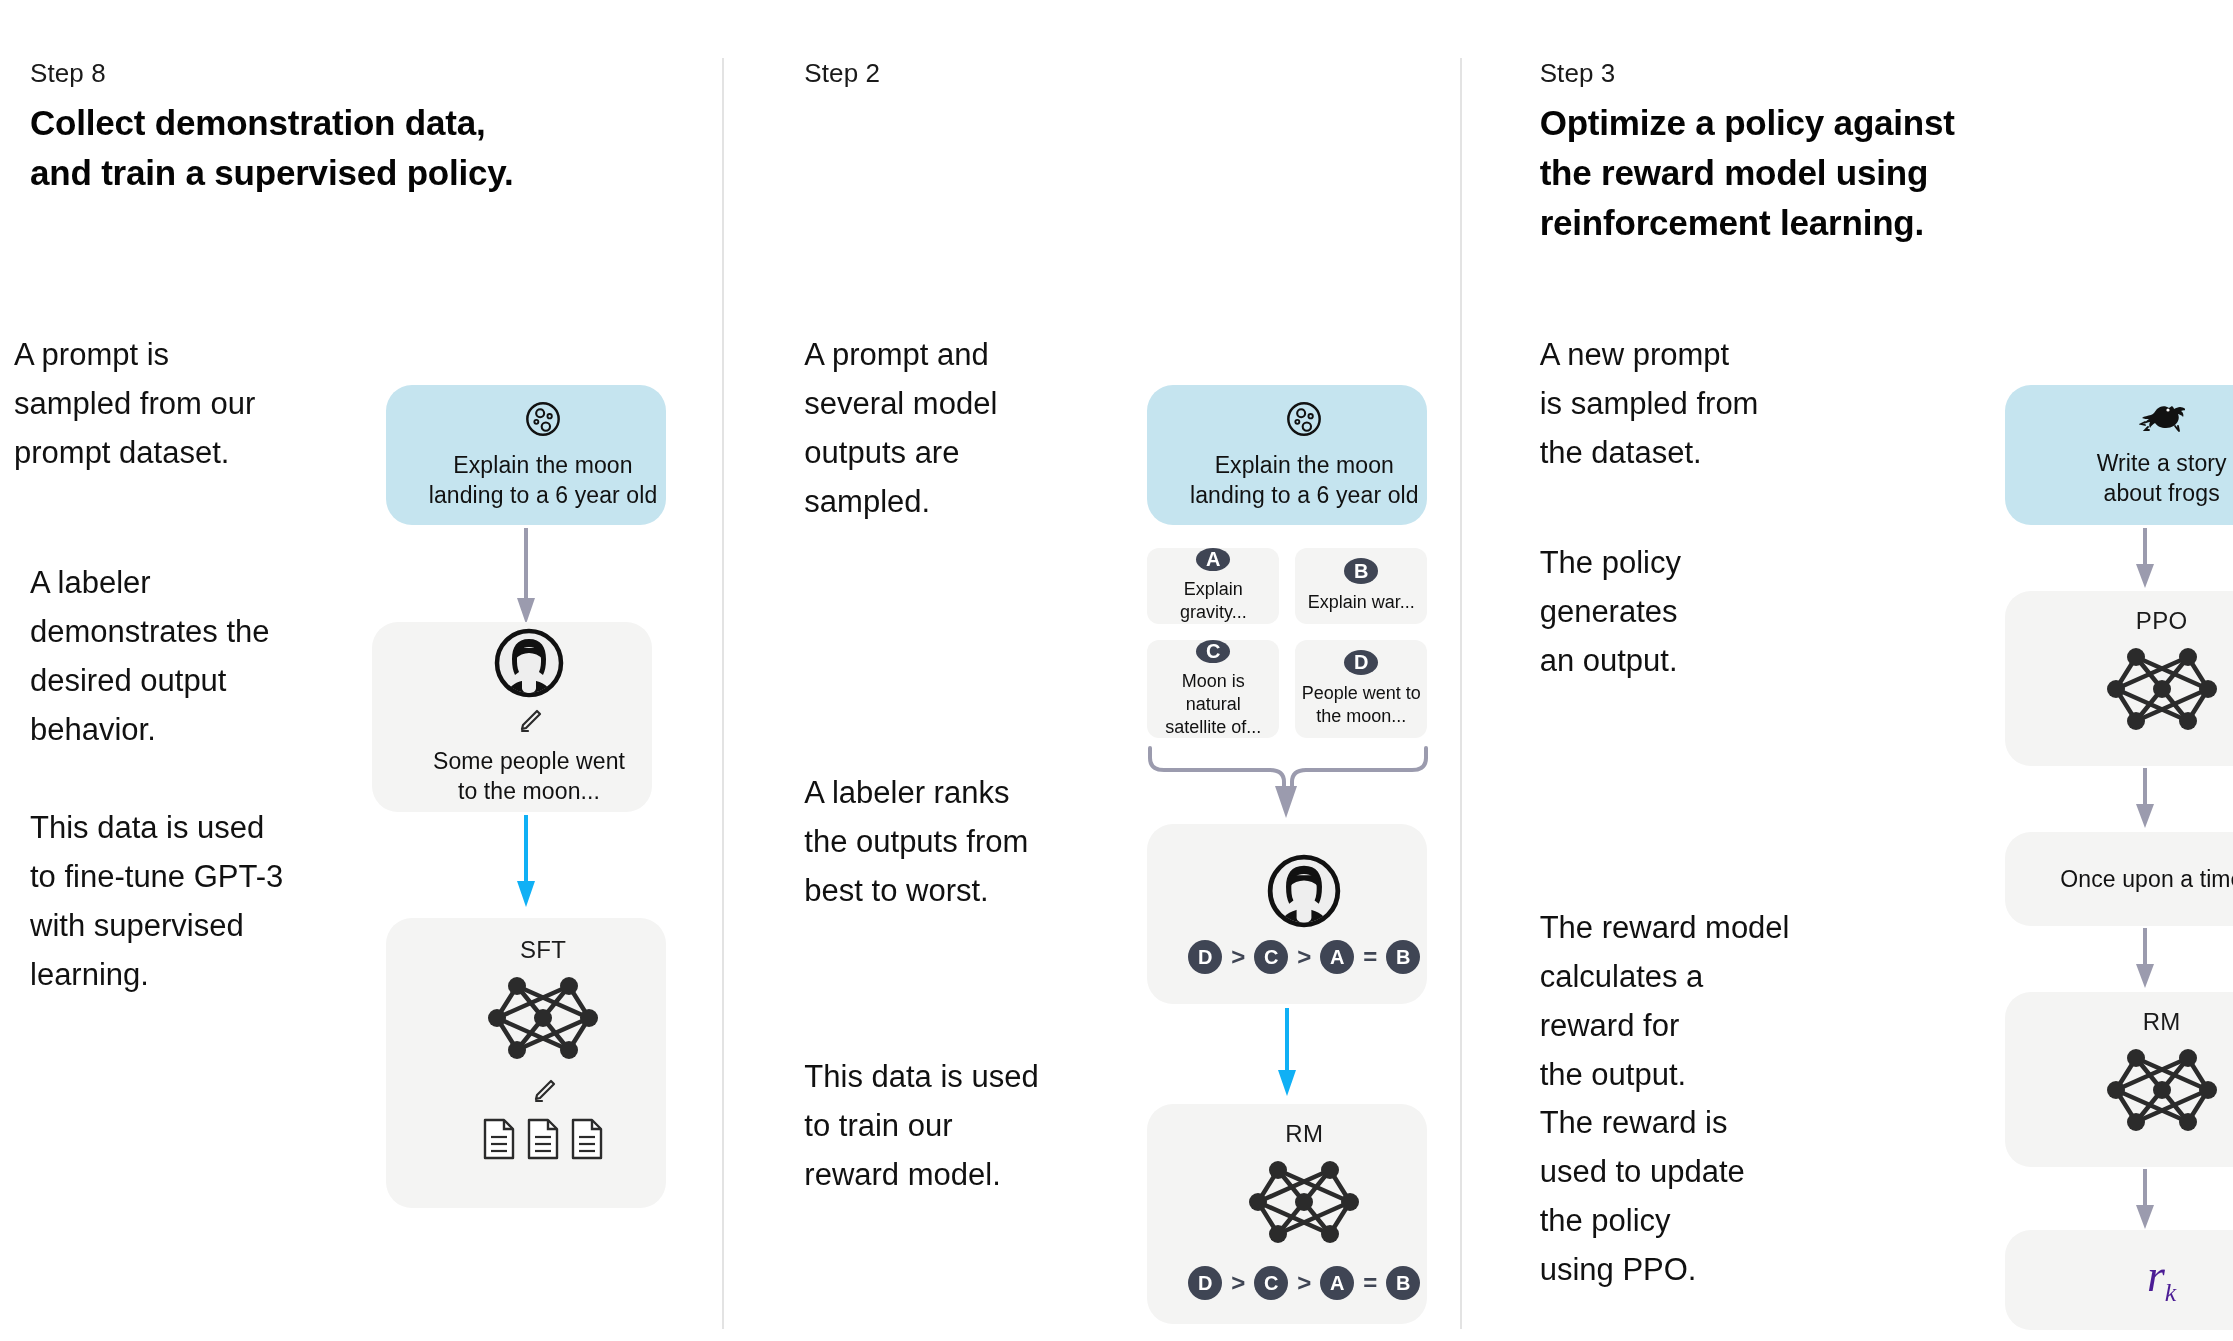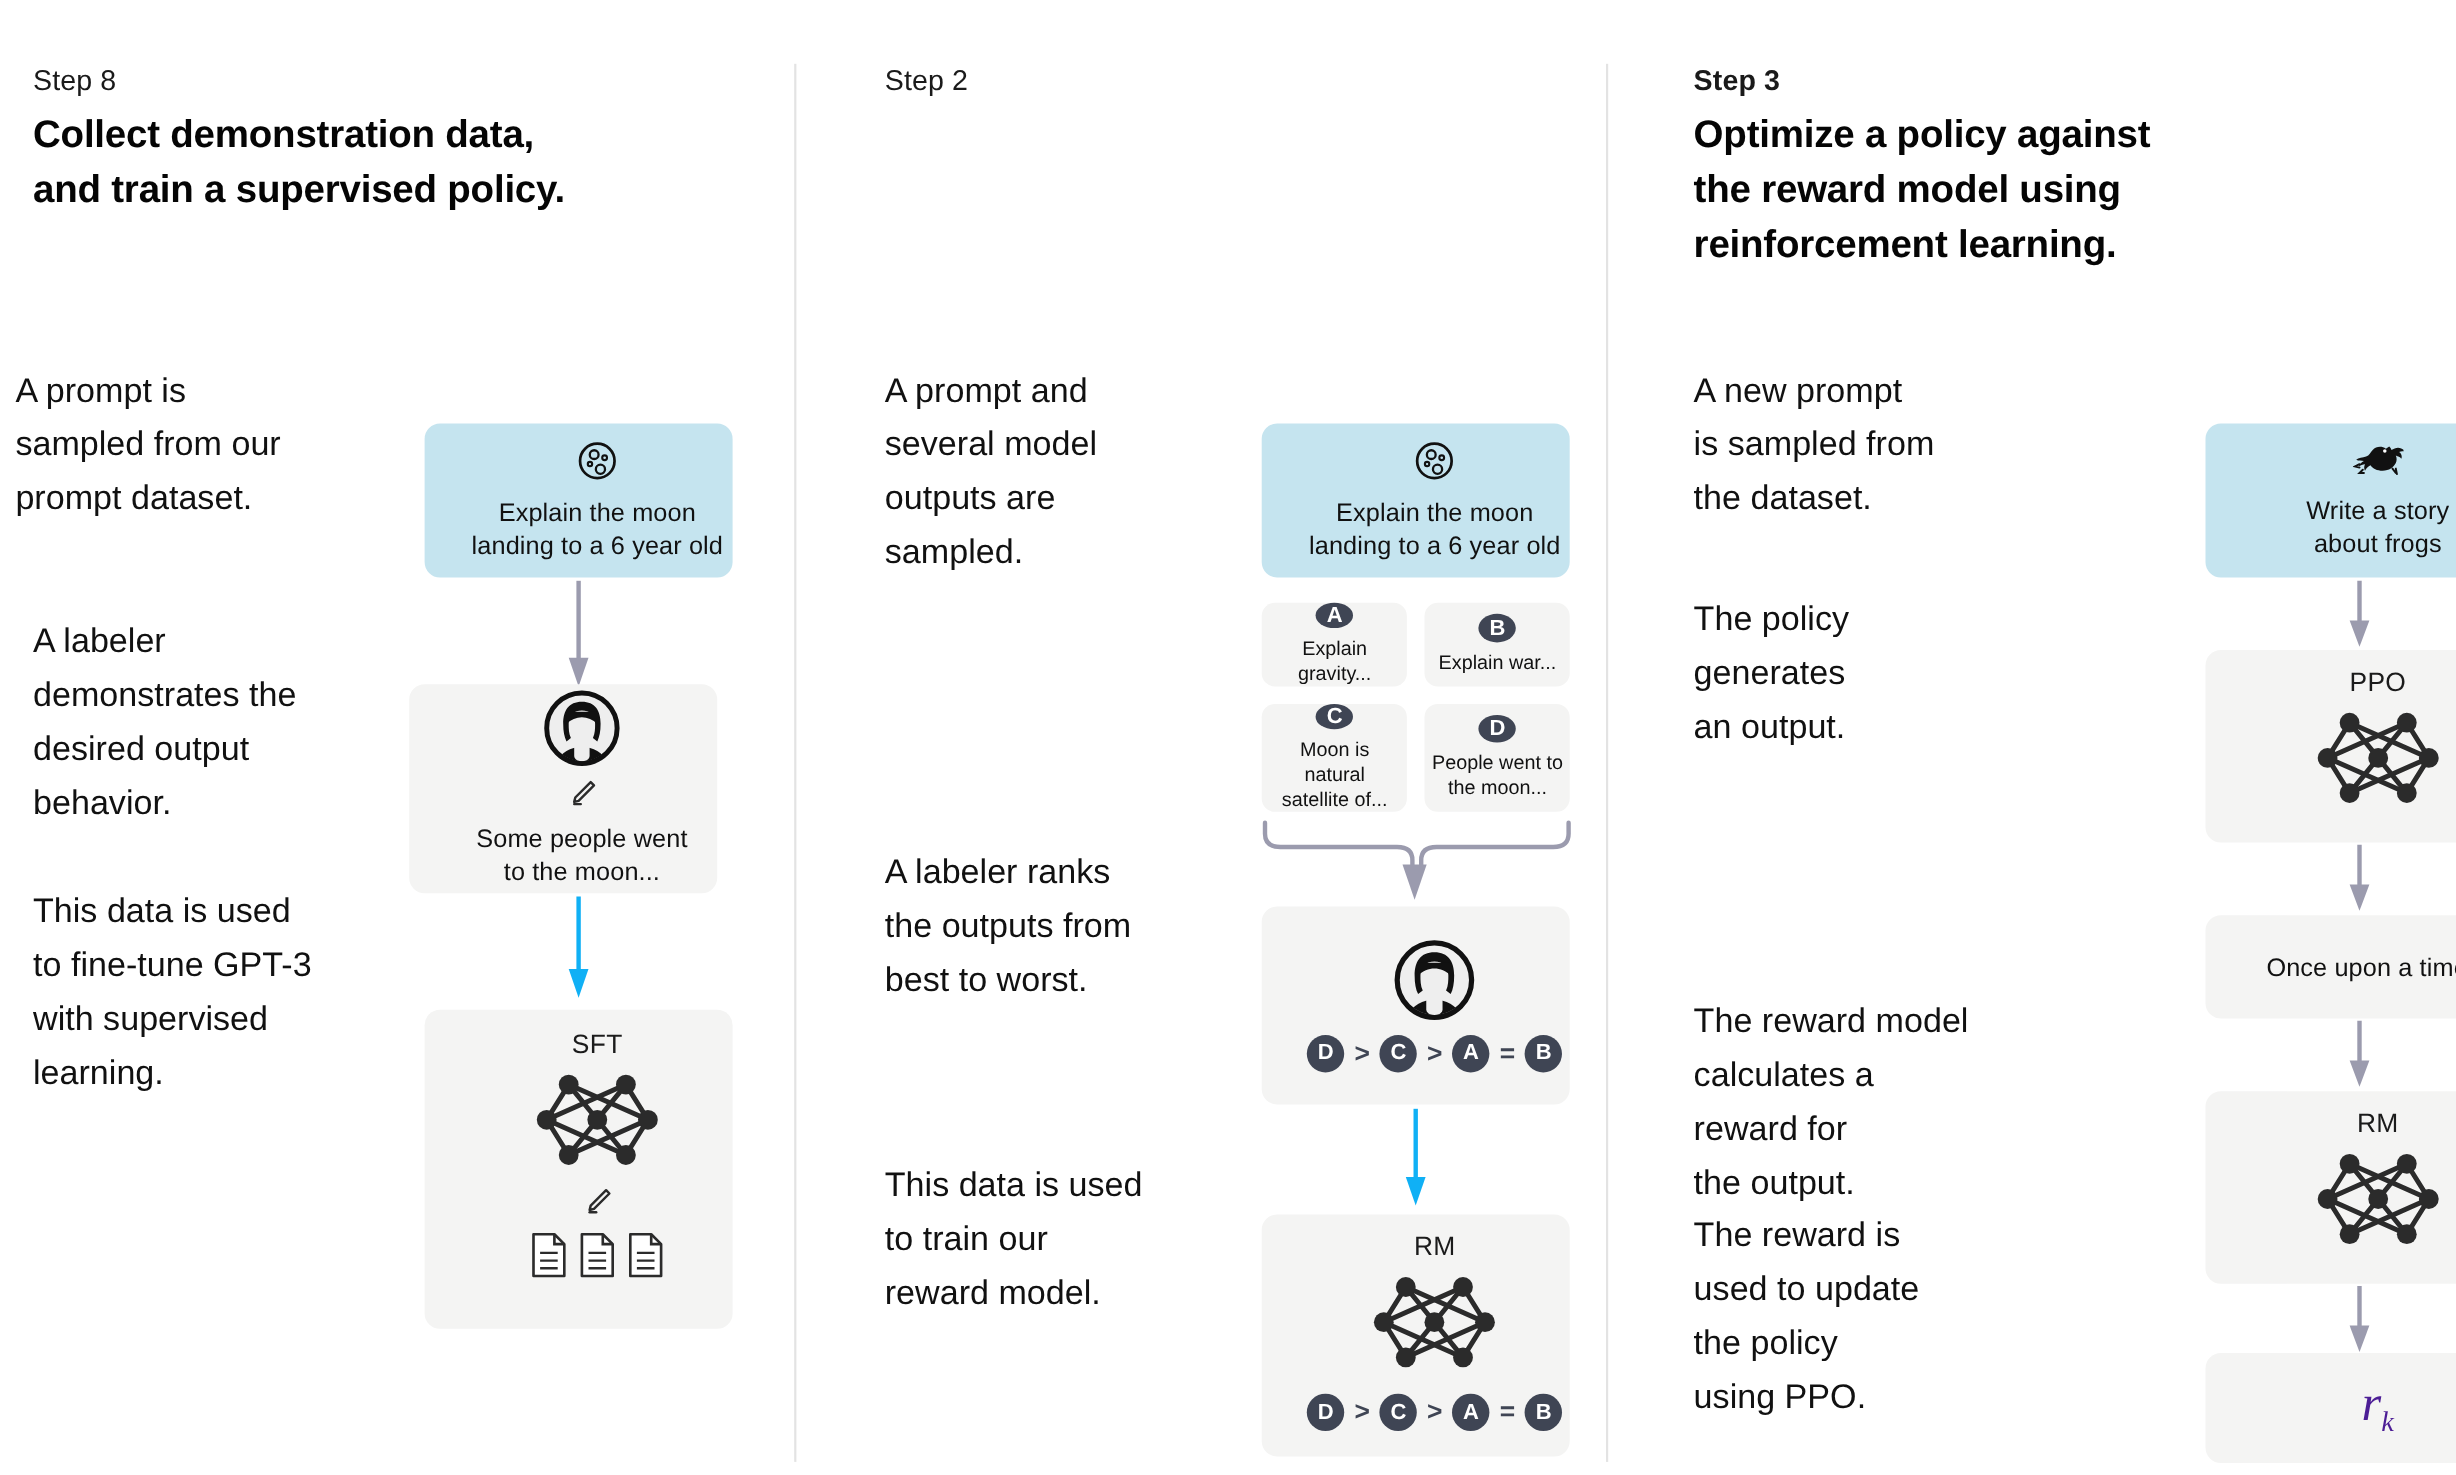--- a/index.html
+++ b/index.html
@@ -30,21 +30,21 @@
     margin-top:26px;letter-spacing:-.2px;white-space:pre-line;
   }
 
   .desc{
     position:absolute;
     font-size:31px;line-height:49px;color:#111;white-space:pre-line;
     letter-spacing:0px;
   }
 
   .card{
-    position:absolute;box-sizing:border-box;border-radius:14px;
+    position:absolute;box-sizing:border-box;border-radius:26px;
     background:#f4f4f3;
     display:flex;flex-direction:column;align-items:center;justify-content:center;padding-left:34px;
   }
   .card.blue{background:#c5e4ef;}
   .card-text{
     font-size:23px;line-height:30px;color:#111;text-align:center;white-space:pre-line;
     letter-spacing:.1px;
   }
   .card-title{
     font-size:24px;line-height:28px;color:#1b1b1b;text-align:center;letter-spacing:.3px;
@@ -339,21 +339,21 @@
           <span class="dot-badge">A</span>
           <span class="rank-op">=</span>
           <span class="dot-badge">B</span>
         </div>
       </div>
     </div>
   </div>
 
   <div class="column">
     <div class="col-inner">
-      <div class="step-label" style="position:absolute;left:51px;top:0px;font-weight:bold;">Step 3</div>
+      <div class="step-label" style="position:absolute;left:51px;top:0px;">Step 3</div>
       <div class="step-title" style="position:absolute;left:51px;top:14px;width:560px;">Optimize a policy against
 the reward model using
 reinforcement learning.</div>
 
       <div class="desc" style="left:51px;top:272px;width:310px;">A new prompt
 is sampled from
 the dataset.</div>
       <div class="desc" style="left:51px;top:480px;width:310px;">The policy
 generates
 an output.</div>

